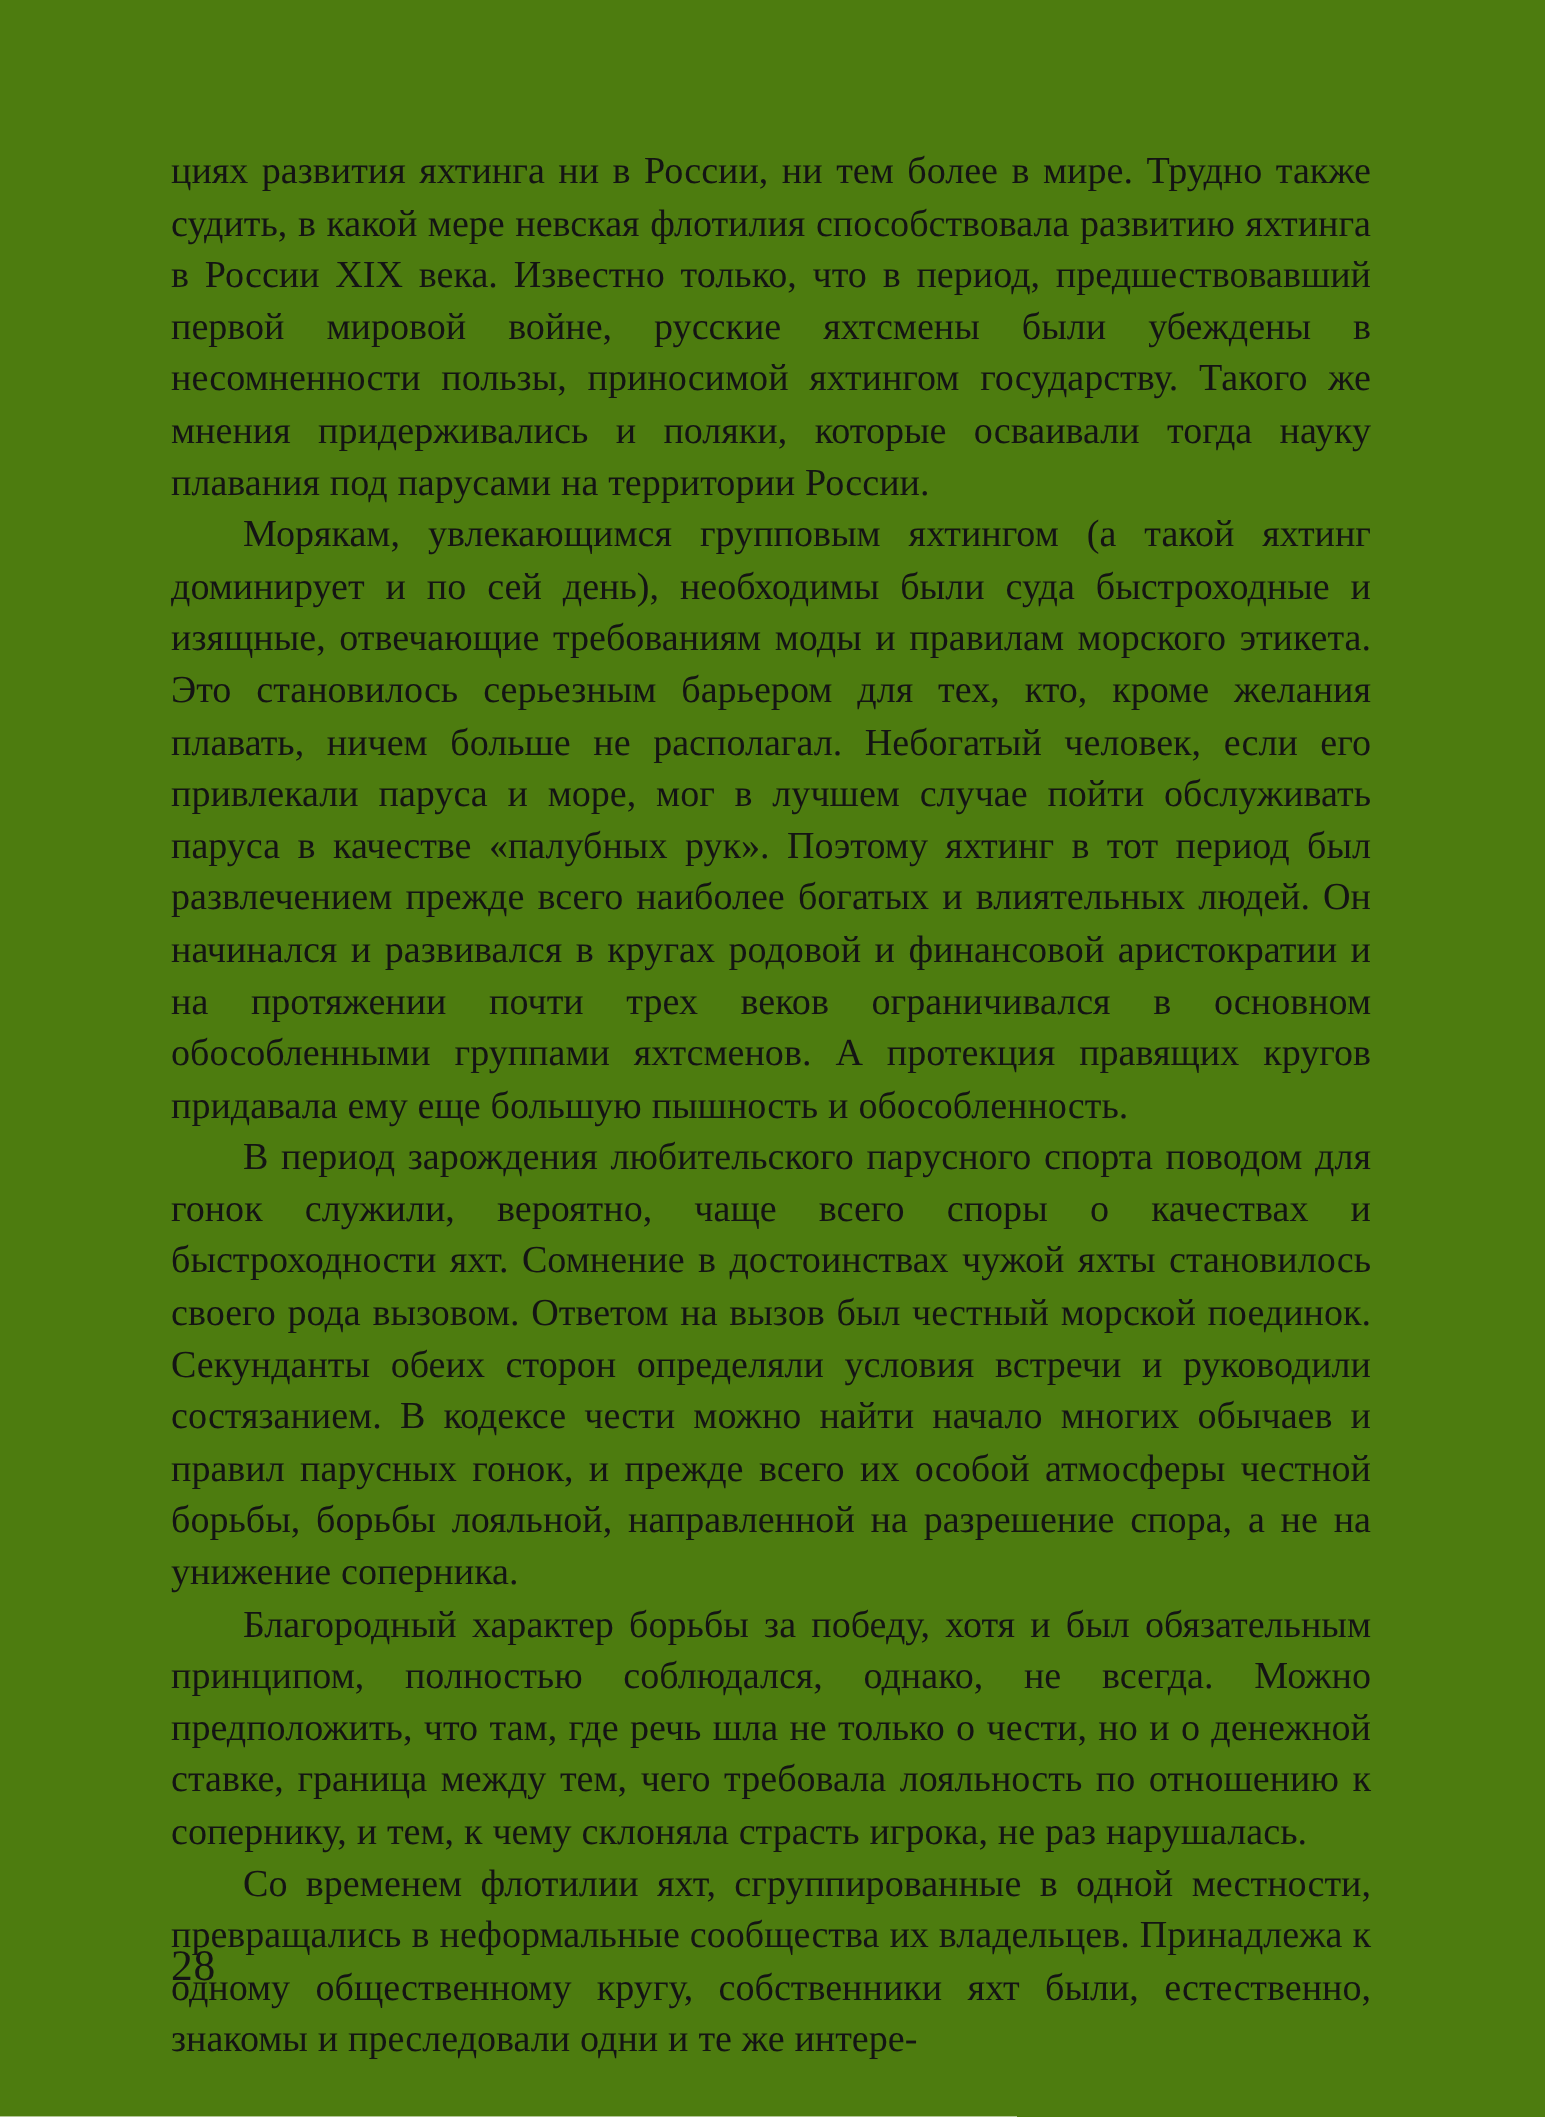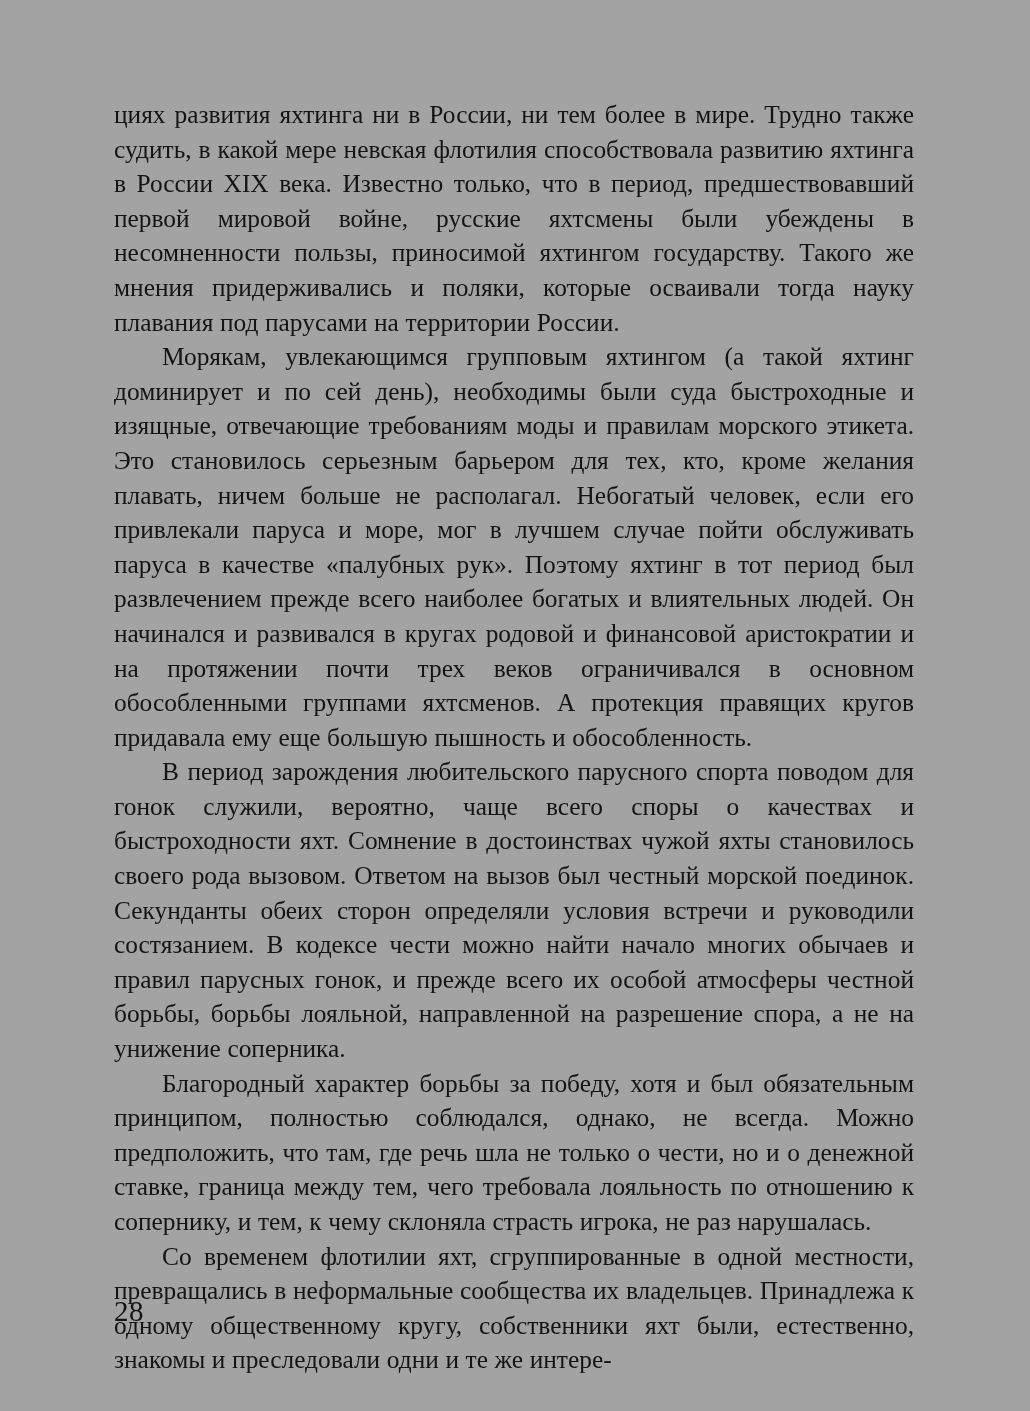--- a/index.html
+++ b/index.html
@@ -6,21 +6,21 @@
   html, body {
     margin: 0;
     padding: 0;
     background: #ffffff;
   }
 
   .page {
     position: relative;
     width: 1030px;
     height: 1411px;
-    background: #a3a3a3;
+    background: #4d7c0f;
     overflow: hidden;
     box-sizing: border-box;
   }
 
   .text-column {
     position: absolute;
     left: 114px;
     top: 97px;
     width: 800px;
     font-family: "Liberation Serif", "DejaVu Serif", serif;

